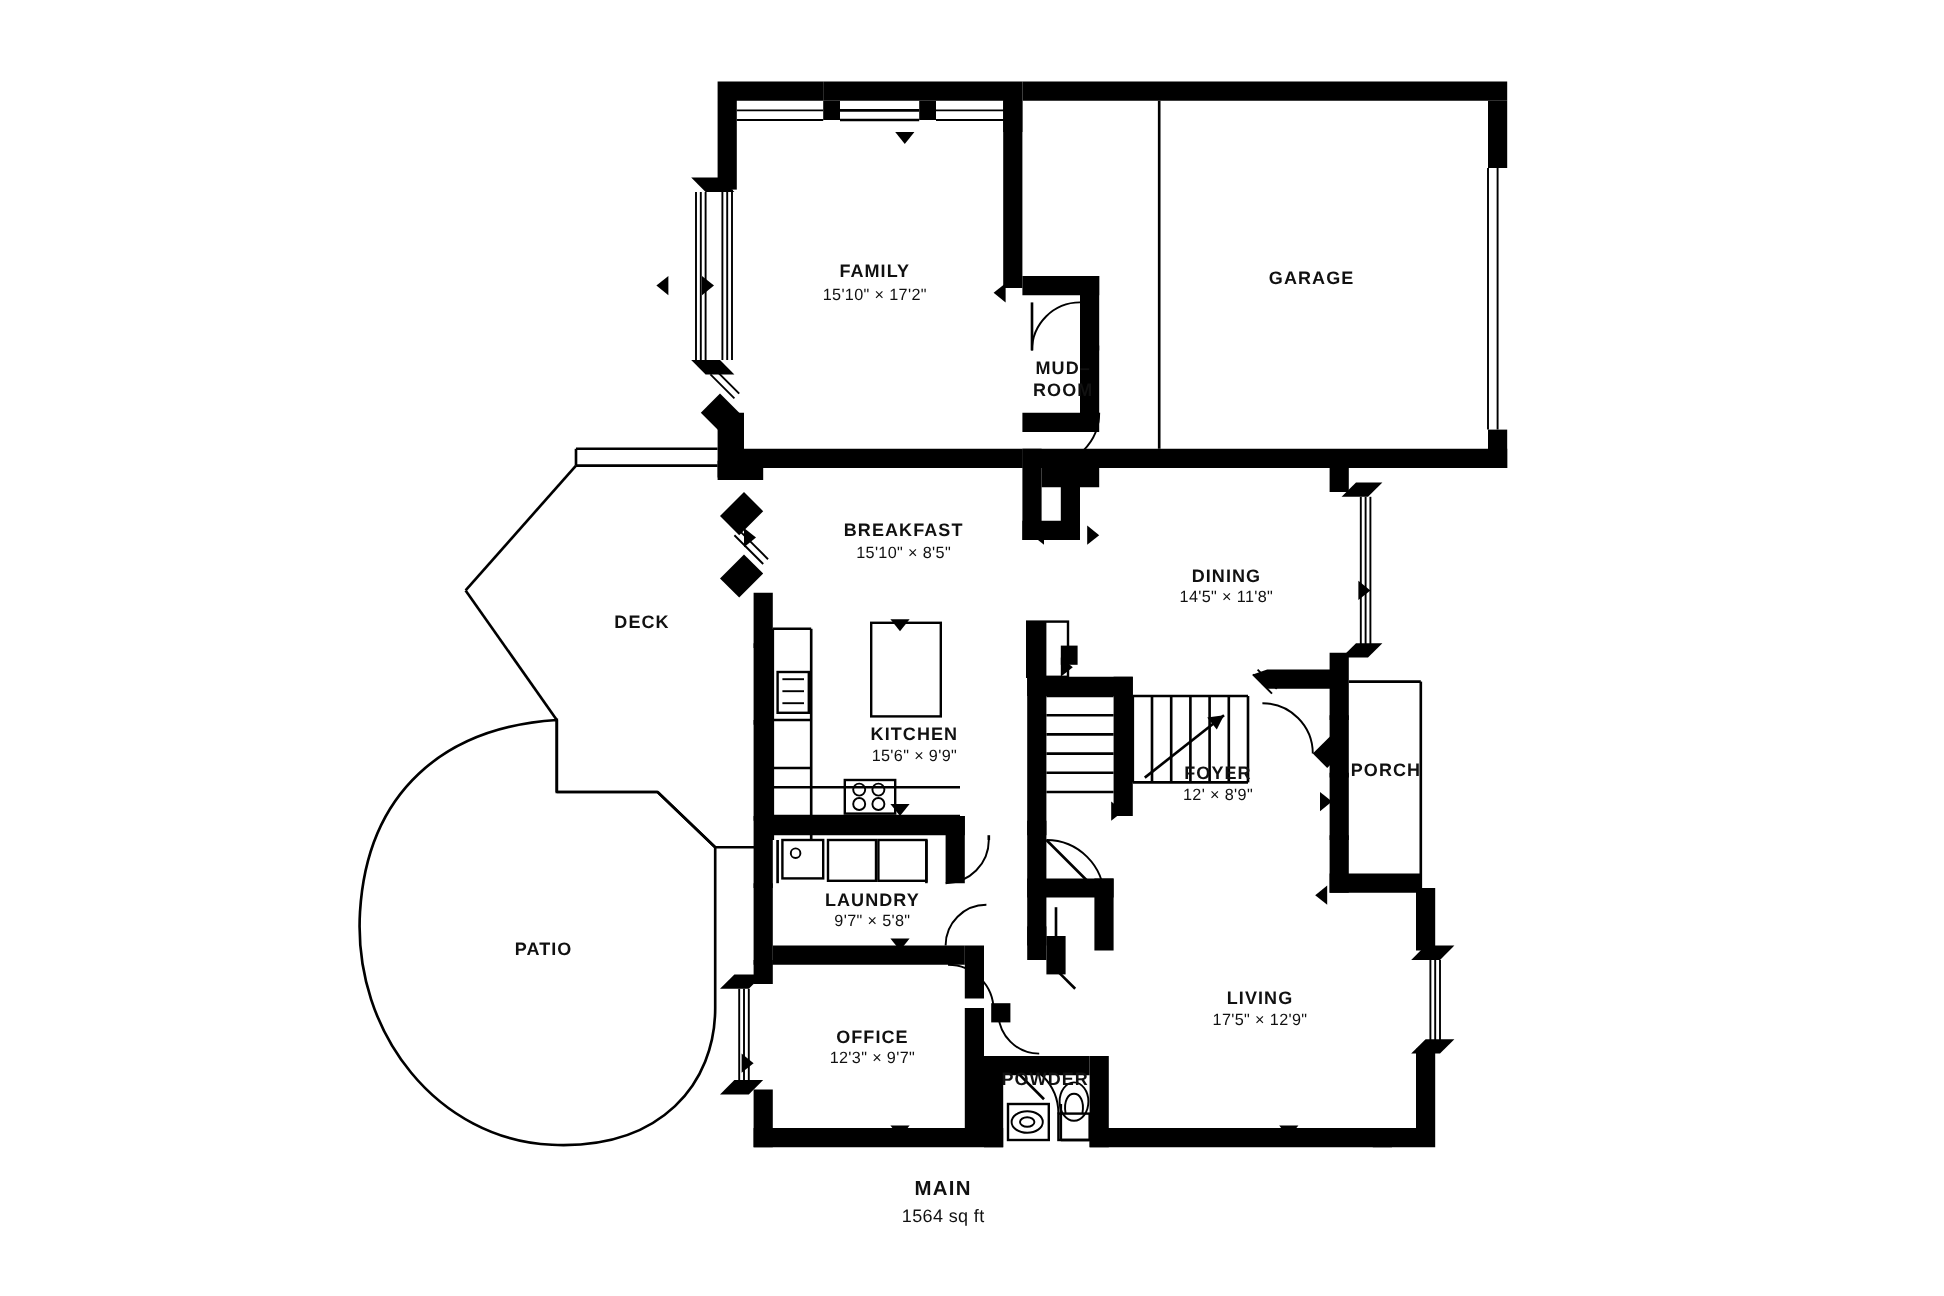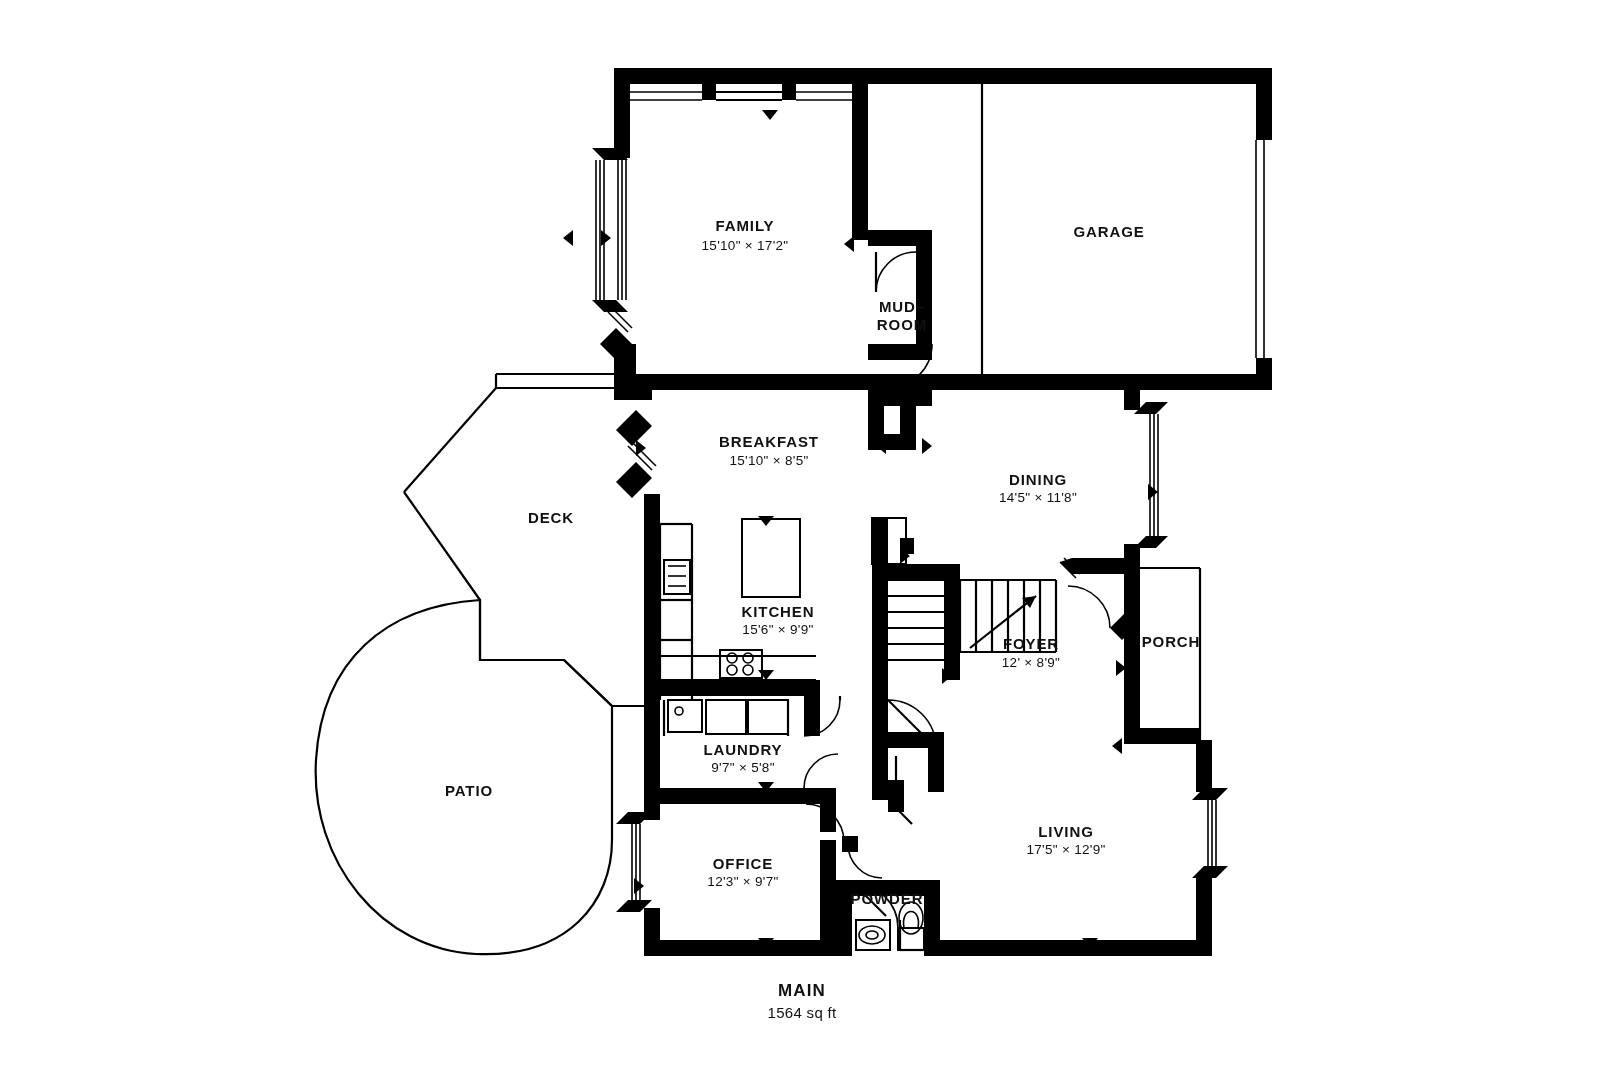--- a/index.html
+++ b/index.html
@@ -9,21 +9,21 @@
   }
   body {
     width: 1620px;
     height: 1080px;
     font-family: "Liberation Sans", sans-serif;
     overflow: hidden;
     position: relative;
   }
   #plan-root {
     position: absolute;
-    left: 16px; top: 0;
+    left: 0; top: 0;
     width: 1544px;
     height: 1080px;
   }
   svg#floorplan {
     display: block;
     width: 1620px;
     height: 1080px;
     background: #ffffff;
   }
   .wall      { fill: #000000; stroke: none; }

